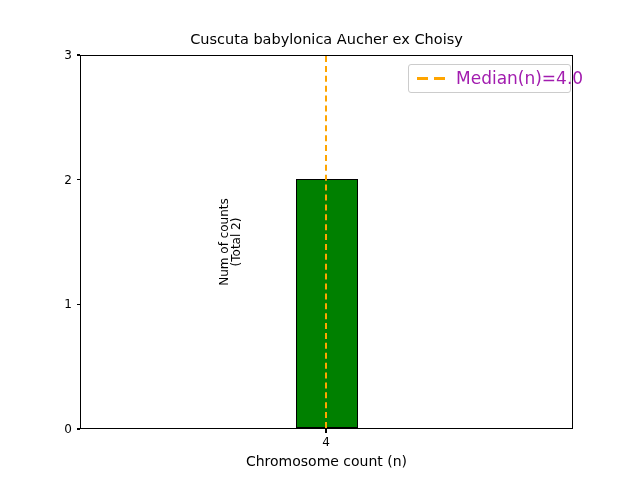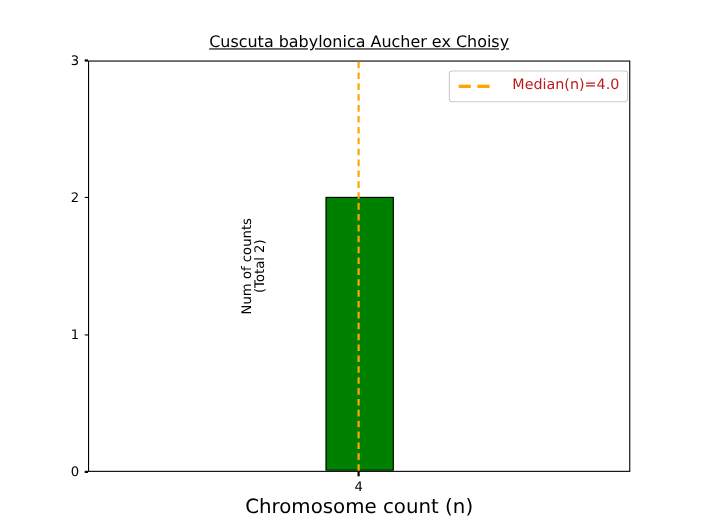--- a/index.html
+++ b/index.html
@@ -25,21 +25,20 @@
   #chart-title {
     position: absolute;
     left: 80px;
     top: 30px;
     width: 493px;
     text-align: center;
     font-size: 14.5px;
     color: #000000;
     line-height: 18px;
     white-space: nowrap;
-    text-decoration: underline;
   }
 
   
   #plot-area {
     position: absolute;
     left: 80px;
     top: 55px;
     width: 493px;
     height: 374px;
     border: 1.1px solid #000000;
@@ -117,21 +116,21 @@
     white-space: nowrap;
   }
 
   
   #xlabel {
     position: absolute;
     left: 80px;
     top: 453px;
     width: 493px;
     text-align: center;
-    font-size: 18px;
+    font-size: 14px;
     color: #000000;
     line-height: 16px;
     white-space: nowrap;
   }
 
   #ylabel-wrap {
     position: absolute;
     left: 0px;
     top: 55px;
     width: 74px;
@@ -189,22 +188,22 @@
     content: "";
     position: absolute;
     top: 4.5px;
     height: 3px;
     background: #ffa500;
   }
   .legend-handle::before { left: 1px; width: 11px; }
   .legend-handle::after  { left: 18px; width: 11px; }
 
   .legend-text {
-    font-size: 13px;
-    color: #b91c1c;
+    font-size: 17px;
+    color: #a21caf;
     line-height: 16px;
     white-space: nowrap;
     flex: 1 1 auto;
     text-align: right;
   }
   .legend-row-2 {
     padding-left: 40px;
   }
 </style>
 </head>

